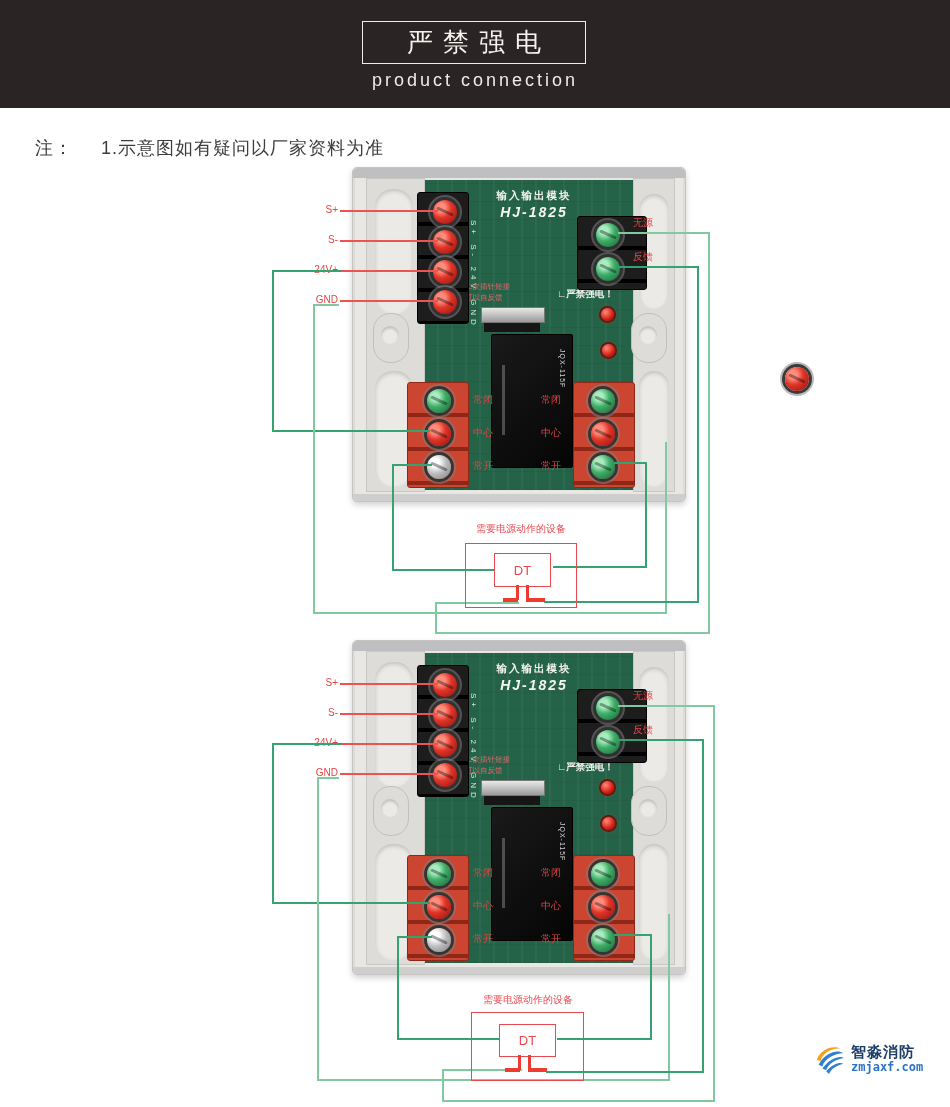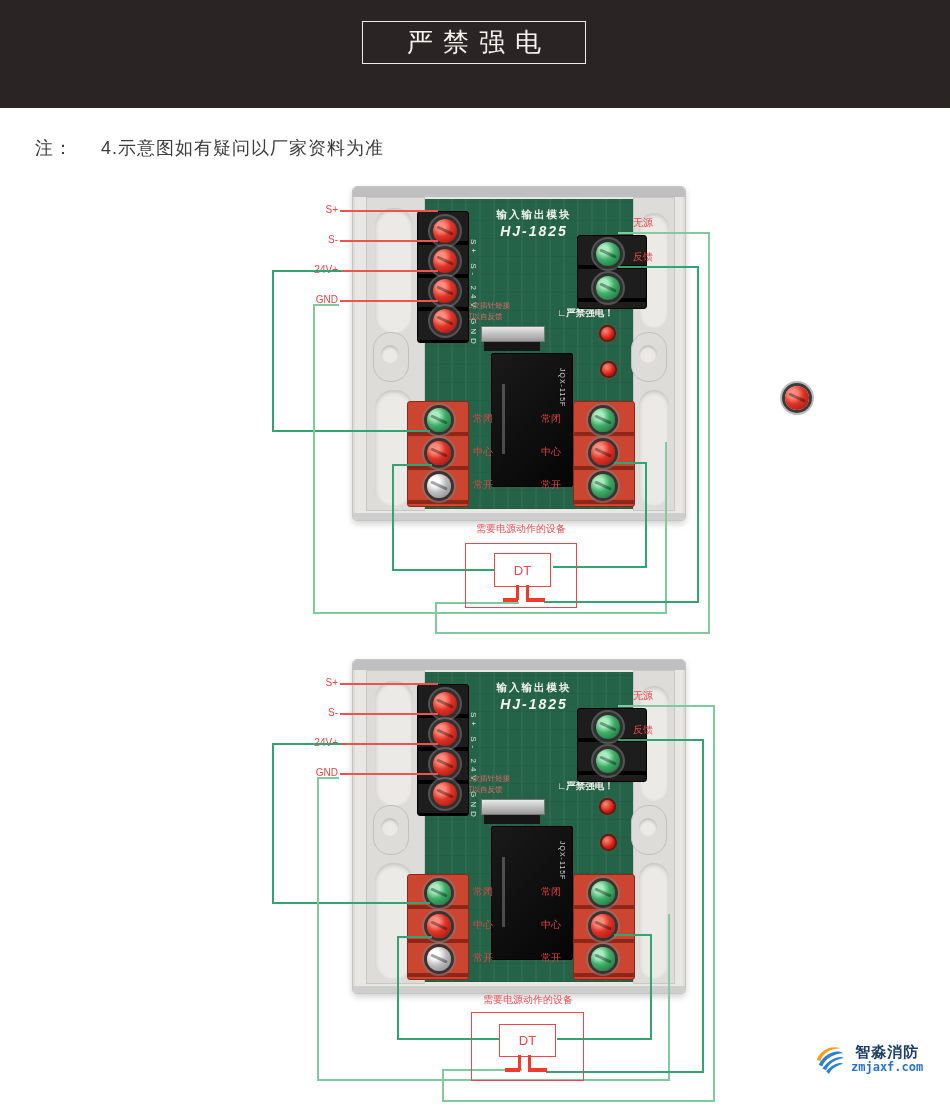--- a/index.html
+++ b/index.html
@@ -27,21 +27,21 @@
   .lab.r{text-align:right;}
 
   
   .dt-note{position:absolute;color:#e8484f;font-size:10px;text-align:center;white-space:nowrap;}
   .dt-outer{position:absolute;border:1.5px solid #e8484f;}
   .dt-box{position:absolute;border:1.5px solid #e8484f;color:#e8484f;font-size:13px;display:flex;align-items:center;justify-content:center;background:#fff;}
   .plug{position:absolute;background:#ed3b30;}
 
   
   .module{position:absolute;width:332px;height:333px;background:#e9e7e4;border:1px solid #c6c4c1;border-radius:5px;
-    box-shadow:0 3px 6px rgba(0,0,0,.18), inset 0 0 0 2px #dedcd9;margin-top:19px;}
+    box-shadow:0 3px 6px rgba(0,0,0,.18), inset 0 0 0 2px #dedcd9;}
   .rim{position:absolute;left:0;top:0;width:100%;height:10px;background:#bfbec0;border-radius:5px 5px 0 0;}
   .rim-b{position:absolute;left:0;bottom:0;width:100%;height:7px;background:#cfcecf;border-radius:0 0 5px 5px;}
   .pcb{position:absolute;left:70px;top:12px;width:210px;height:310px;background:#256349;
     background-image:repeating-linear-gradient(90deg,rgba(255,255,255,.04) 0 2px,transparent 2px 14px),
                      repeating-linear-gradient(0deg,rgba(0,0,0,.06) 0 1px,transparent 1px 18px);}
   .rail{position:absolute;top:10px;height:312px;background:#dedcd9;border:1px solid #c9c7c4;}
   .rail-l{left:13px;width:57px;}
   .rail-r{left:280px;width:40px;}
   .pill{position:absolute;background:#eceae7;border-radius:18px;box-shadow:inset 0 2px 4px rgba(0,0,0,.18);}
   .ear{position:absolute;width:34px;height:48px;background:#dedcd9;border:1px solid #c2c0bd;border-radius:17px;}
@@ -65,37 +65,38 @@
   .pcb-warn{position:absolute;left:204px;top:120px;width:86px;color:#f2f2ee;font-size:9.5px;font-weight:bold;white-space:nowrap;}
   .fuse{position:absolute;left:128px;top:139px;width:62px;height:14px;background:linear-gradient(180deg,#e9e9e9,#9a9a9a);border:1px solid #777;}
   .fuse-conn{position:absolute;left:131px;top:155px;width:56px;height:9px;background:#161616;}
   .relay{position:absolute;left:138px;top:166px;width:80px;height:132px;background:linear-gradient(135deg,#1a1a1a,#050505);border:1px solid #000;border-radius:2px;}
   .relay-txt{position:absolute;right:6px;top:14px;color:#cfcfcf;font-size:7px;writing-mode:vertical-rl;letter-spacing:1px;}
   .relay-line{position:absolute;left:10px;top:30px;width:3px;height:70px;background:rgba(255,255,255,.25);}
   .led{position:absolute;width:13px;height:13px;border-radius:50%;background:radial-gradient(circle at 35% 32%,#ff8a7a,#d81d12 60%,#7e0b05);box-shadow:0 0 4px rgba(255,60,40,.8),0 0 0 2px #3f0f0a;}
 
   
   .logo{position:absolute;left:812px;top:1042px;display:flex;align-items:center;gap:5px;}
-  .logo-txt{display:flex;flex-direction:column;line-height:1.1;align-items:center;}
+  .logo-txt{display:flex;flex-direction:column;line-height:1.1;}
   .logo-cn{color:#1c3e66;font-size:15px;font-weight:bold;letter-spacing:1px;}
   .logo-en{color:#2b72c8;font-size:12px;font-weight:bold;font-family:"DejaVu Sans Mono",monospace;}
 </style>
 </head>
 <body>
 
 <div class="page">
 
   <div class="hdr">
     <div class="hdr-box">
       <div class="hdr-title">严禁强电</div>
     </div>
+    <div class="hdr-sub">product connection</div>
   </div>
 
   <div class="note">
-    <b>注：</b><span>4.示意图如有疑问以厂家资料为准</span>
+    <b>注：</b><span>1.示意图如有疑问以厂家资料为准</span>
   </div>
 
   <section>
 
     <div class="module" style="left:352px;top:167px;">
       <div class="rim"></div>
       <div class="rim-b"></div>
       <div class="pcb"></div>
       <div class="rail rail-l">
         <div class="pill" style="left:8px;top:10px;width:38px;height:125px;"></div>

